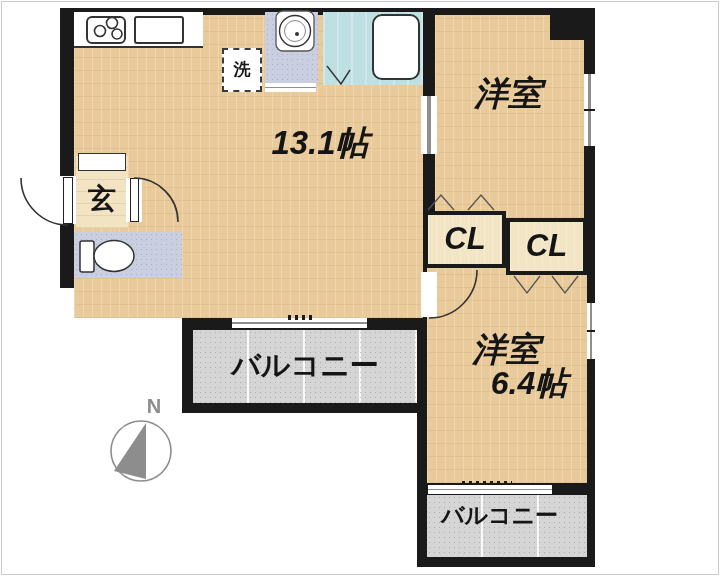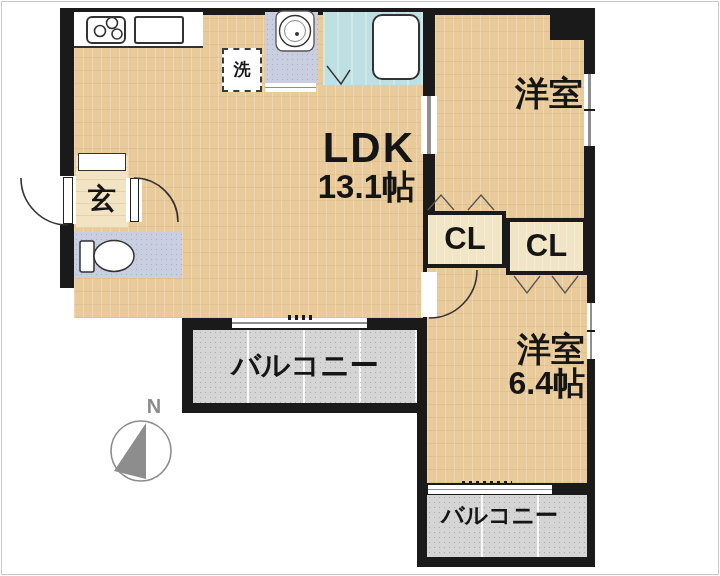--- a/index.html
+++ b/index.html
@@ -23,21 +23,21 @@
         background-image:radial-gradient(rgba(80,80,80,.30) 0.8px,transparent 1px),
                          repeating-linear-gradient(90deg,transparent 0 54px,rgba(255,255,255,.85) 54px 56px);
         background-size:5px 5px,auto;}
   .win-v{background:linear-gradient(to right,#fff 0 40%,#8f8f8f 40% 60%,#fff 60% 100%);}
   .win-h{background:linear-gradient(to bottom,#fff 0 40%,#8f8f8f 40% 60%,#fff 60% 100%);}
   .gap{background:#fff;}
   .hatch{background:repeating-linear-gradient(90deg,#1a1a1a 0 3px,transparent 3px 7px);}
   .fixture{background:#fff;border:2px solid #333;box-sizing:border-box;}
   .leaf{background:#fff;border:1.5px solid #222;box-sizing:border-box;}
   .label{color:#151515;font-weight:bold;text-align:center;line-height:1.04;}
-  .ital{text-align:right;}
+  .ital{font-style:italic;}
   .dashedbox{background:#fff;border:2px dashed #3a3a3a;box-sizing:border-box;
              display:flex;align-items:center;justify-content:center;}
   svg{position:absolute;left:0;top:0;pointer-events:none;}
 </style>
 </head>
 <body>
 
 <div id="canvas">
 
   <div class="abs wall" style="left:60px;top:8px;width:497px;height:7px;"></div>
@@ -127,21 +127,20 @@
       <rect x="80" y="241" width="14" height="31" rx="2" fill="#fff" stroke="#333" stroke-width="1.5"></rect>
       <ellipse cx="114" cy="256" rx="20" ry="15.5" fill="#fff" stroke="#333" stroke-width="1.5"></ellipse>
     </g>
     <g>
       <circle cx="141" cy="451" r="30" fill="none" stroke="#8d8d8d" stroke-width="1.6"></circle>
       <polygon points="146,423 146,479 114,471" fill="#8d8d8d"></polygon>
     </g>
   </svg>
 
   <div class="abs label ital" style="left:225px;top:126px;width:190px;">
-    <div style="font-size:42px;letter-spacing:2px;">LDK</div>
     <div style="font-size:33px;">13.1帖</div>
   </div>
   <div class="abs label ital" style="left:433px;top:76px;width:150px;">
     <div style="font-size:34px;">洋室</div>
   </div>
   <div class="abs label ital" style="left:427px;top:332px;width:158px;">
     <div style="font-size:34px;">洋室</div>
     <div style="font-size:32px;margin-left:46px;">6.4帖</div>
   </div>
   <div class="abs label" style="left:193px;top:350px;width:224px;font-size:29px;">バルコニー</div>

